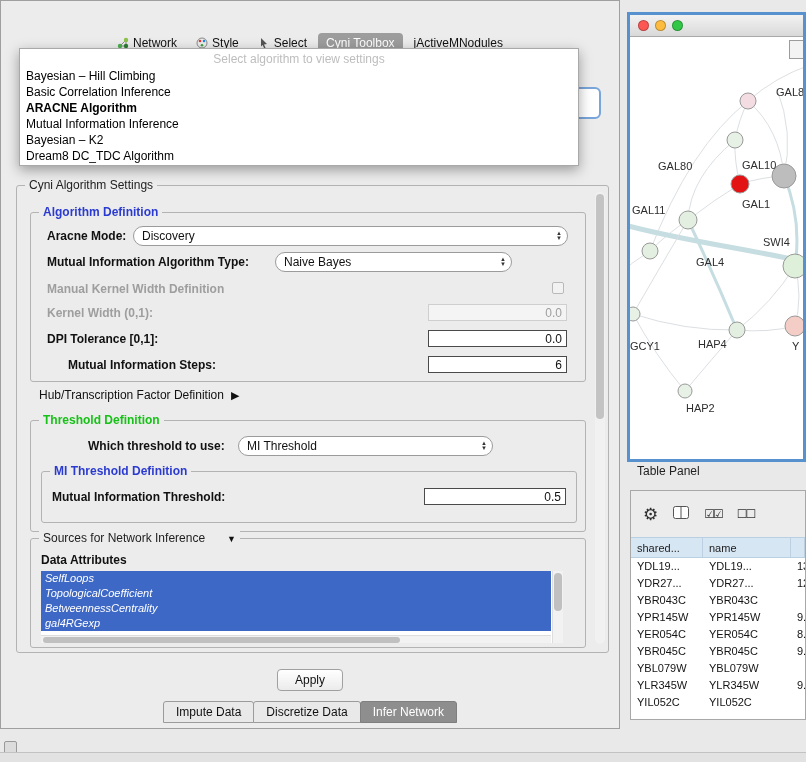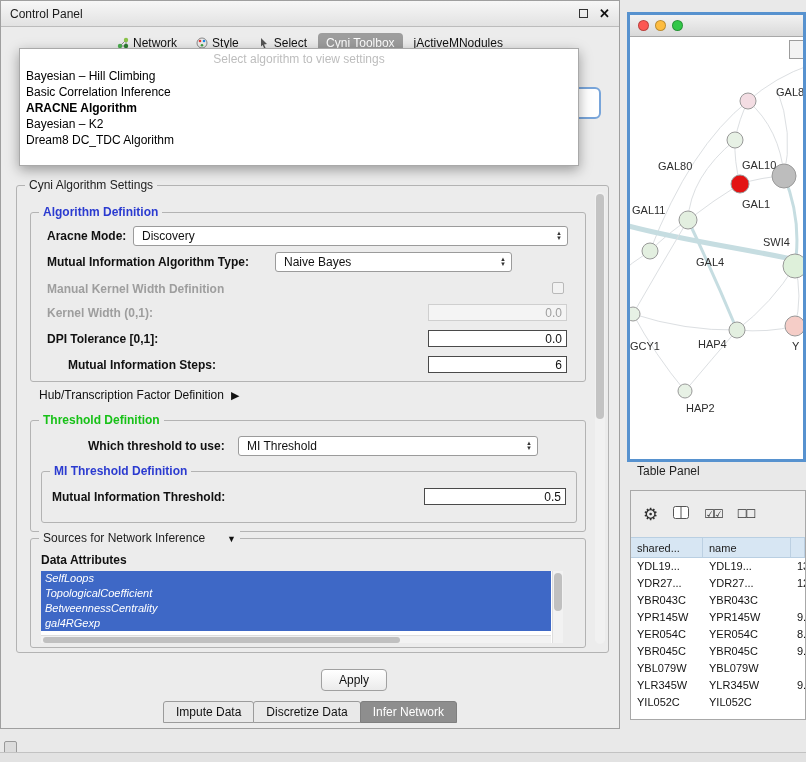--- a/index.html
+++ b/index.html
@@ -44,21 +44,21 @@
   .vscroll { position:absolute; right:3px; top:6px; width:10px; height:452px;
     background:#f1f1f1; border-radius:5px; }
   .vscroll-thumb { position:absolute; left:1px; top:2px; width:8px; height:225px;
     background:#c3c3c3; border-radius:4px; }
 
   .alg-group { left:13px; top:26px; width:556px; height:170px; }
   .flabel { position:absolute; font-weight:bold; color:#111; white-space:nowrap; }
   .flabel.disabled { color:#9e9e9e; }
 
   .combo { position:absolute; height:20px; background:#fff; border:1px solid #9b9b9b;
-    border-radius:3px; padding:0 20px 0 8px; line-height:18px; color:#111; }
+    border-radius:10px; padding:0 20px 0 8px; line-height:18px; color:#111; }
   .combo::after { content:"▲\A▼"; white-space:pre; font-size:6px; line-height:5px;
     position:absolute; right:5px; top:4px; color:#333; }
 
   .checkbox { position:absolute; width:12px; height:12px; border:1px solid #b9b9b9;
     background:#f2f2f2; border-radius:2px; }
 
   input.field { position:absolute; height:17px; text-align:right; padding:0 4px;
     font-family:"Liberation Sans", sans-serif; font-size:12px; background:#fff;
     border:1px solid #4a4a4a; color:#111; }
   input.field.dim { border:1px solid #cfcfcf; background:#f4f4f4; color:#9e9e9e; }
@@ -81,21 +81,21 @@
   .list-vthumb { position:absolute; left:1px; top:2px; width:8px; height:38px;
     background:#c0c0c0; border-radius:4px; }
   .list-hscroll { position:absolute; left:0; bottom:0; height:8px; width:calc(100% - 12px);
     background:#f2f2f2; border-top:1px solid #ddd; }
   .list-hthumb { position:absolute; left:2px; top:1px; height:6px; width:70%;
     background:#c0c0c0; border-radius:3px; }
 
   .apply-btn { position:absolute; top:668px; left:50%; transform:translateX(-50%);
     padding:3px 17px; border:1px solid #a0a0a0; border-radius:4px;
     background:linear-gradient(#ffffff,#ebebeb); font-size:12px;
-    font-family:"Liberation Sans", sans-serif; color:#111;margin-left:44px; }
+    font-family:"Liberation Sans", sans-serif; color:#111; }
 
   .bottom-tabs { position:absolute; top:700px; width:100%; display:flex; justify-content:center; }
   .btab { padding:3px 12px; border:1px solid #9b9b9b; background:#e9e9e9; margin-left:-1px;
     border-radius:3px 3px 0 0; color:#111; }
   .btab:first-child { margin-left:0; }
   .btab-selected { background:#8e8e8e; color:#fff; border-color:#7f7f7f; }
 
   
   .net-window { position:absolute; left:627px; top:12px; width:179px; height:450px;
     border:3px solid #5792cf; background:#fff; overflow:hidden; }
@@ -127,25 +127,20 @@
     background:#e2e2e2; border-top:1px solid #c2c2c2; }
   .mini-icon { position:absolute; left:4px; top:741px; width:13px; height:13px;
     border:1px solid #999; background:#dcdcdc; border-radius:2px; }
 </style>
 </head>
 <body>
 
 <div id="root">
 
   <div class="control-panel">
-    <div class="cp-titlebar">
-      <span class="cp-title">Control Panel</span>
-      <span class="float-btn"></span>
-      <span class="close-btn">✕</span>
-    </div>
 
     <div class="tab-bar">
         <div class="tab">
           <span class="tab-icon">
             <svg width="12" height="12">
               <path d="M3 9L9 3M9 9L9 3M3 9L9 9" stroke="#888" fill="none"></path>
               <circle cx="3" cy="9" r="2.2" fill="#4caf50"></circle>
               <circle cx="9" cy="3" r="2.2" fill="#8bc34a"></circle>
               <circle cx="9" cy="9" r="2.2" fill="#2e7d32"></circle>
             </svg>
@@ -179,20 +174,21 @@
         </div>
       </div>
 
     <div class="focus-frag"></div>
 
     <div class="dropdown">
       <div class="dd-prompt">Select algorithm to view settings</div>
     <div class="dd-item">Bayesian – Hill Climbing</div>
         <div class="dd-item">Basic Correlation Inference</div>
         <div class="dd-item dd-selected">ARACNE Algorithm</div>
+        <div class="dd-item">Mutual Information Inference</div>
         <div class="dd-item">Bayesian – K2</div>
         <div class="dd-item">Dream8 DC_TDC Algorithm</div>
       </div>
 
     <div class="group settings-group">
       <span class="group-title title-dark">Cyni Algorithm Settings</span>
 
       <div class="vscroll">
         <div class="vscroll-thumb"></div>
       </div>
@@ -225,21 +221,21 @@
 
       <div class="hub-row">
         <span>Hub/Transcription Factor Definition</span>
         <span class="arrow-r"></span>
       </div>
 
       <div class="group thr-group">
         <span class="group-title title-green">Threshold Definition</span>
 
         <span class="flabel" style="left:57px; top:18px;">Which threshold to use:</span>
-        <div class="combo" style="left:207px; top:15px; width:300px;">
+        <div class="combo" style="left:207px; top:15px; width:255px;">
           <span>MI Threshold</span>
         </div>
 
         <div class="group mi-group">
           <span class="group-title title-blue">MI Threshold Definition</span>
           <span class="flabel" style="left:10px; top:18px;">Mutual Information Threshold:</span>
           <input class="field" style="left: 382px; top: 16px; width: 142px;" readonly="" value="0.5">
         </div>
       </div>
 

